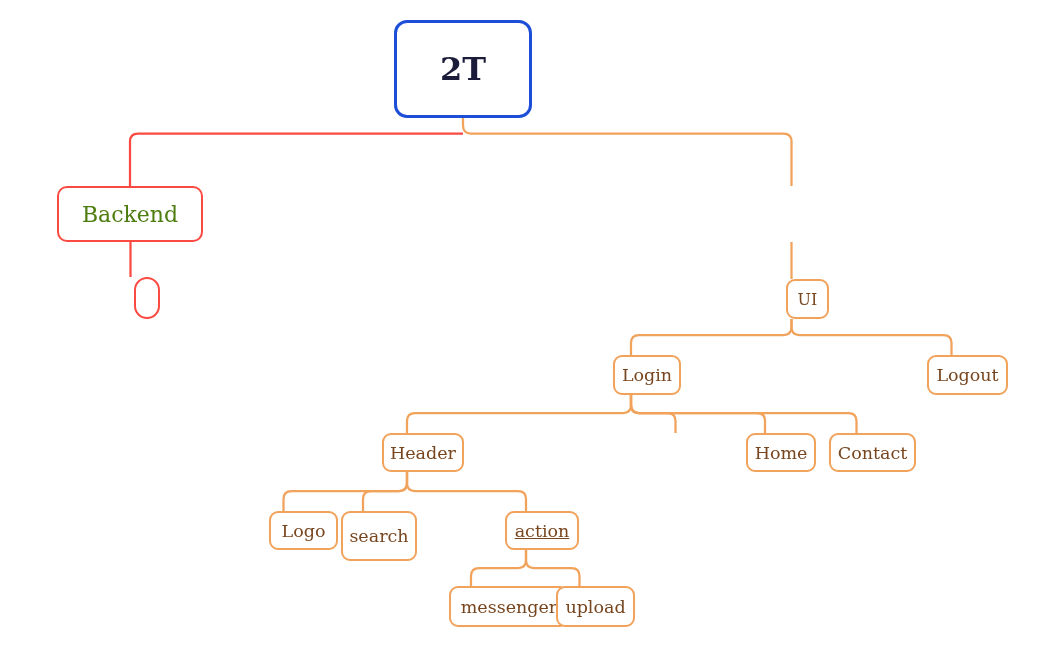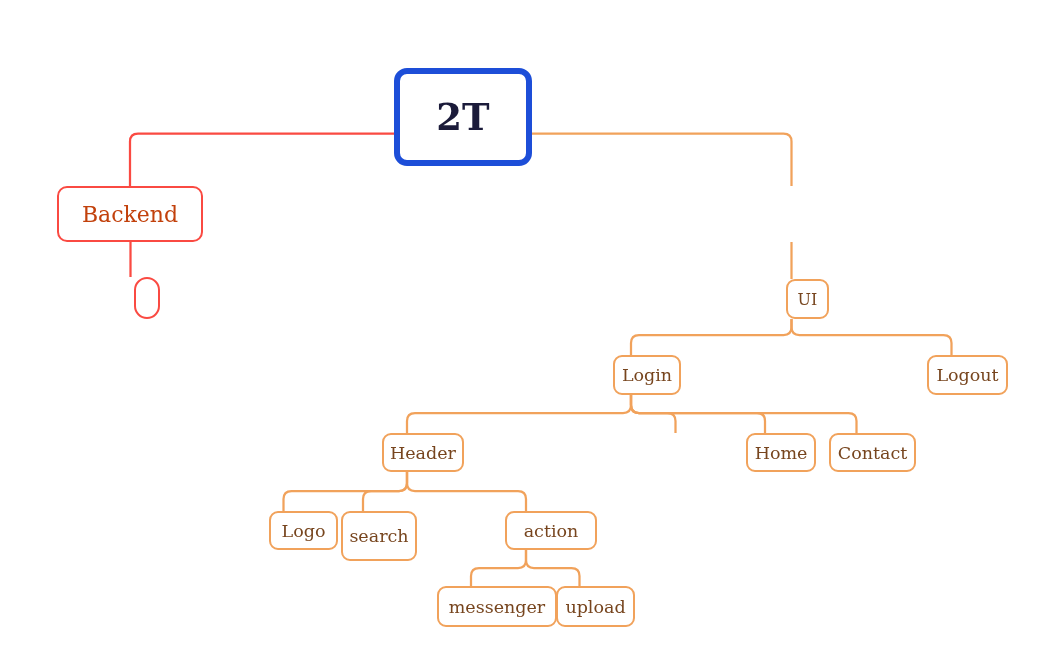--- a/index.html
+++ b/index.html
@@ -19,33 +19,32 @@
   .node {
     position: absolute;
     background: #ffffff;
     display: flex;
     align-items: center;
     justify-content: center;
     box-sizing: border-box;
     white-space: nowrap;
   }
   .root-node {
-    border: 6px solid #1d4ed8;
+    border: 3px solid #1d4ed8;
     border-radius: 13px;
-    font-size: 37px;
+    font-size: 32px;
     font-weight: bold;
     color: #1b1b3a;
-    margin-top: 48px;
   }
   .lv1 {
     border-width: 2.5px;
     border-style: solid;
     border-radius: 10px;
     font-size: 22px;
-    color: #c2410c;
+    color: #4d7c0f;
   }
   .child {
     border: 2.25px solid #f1a25b;
     border-radius: 9px;
     font-size: 17.5px;
     color: #77451e;
     margin-left: 16px;
   }
   .b-red { border-color: #fa4a42; }
   .b-orange { border-color: #f1a25b; }
@@ -56,22 +55,22 @@
   .n-frontend  { left: 713px; top: 186px; width: 157px; height: 57px; }
   .n-ui        { left: 770px; top: 279px; width: 43px;  height: 40px; font-size: 16px; }
   .n-login     { left: 597px; top: 355px; width: 68px;  height: 40px; }
   .n-logout    { left: 911px; top: 355px; width: 81px;  height: 40px; }
   .n-header    { left: 366px; top: 433px; width: 82px;  height: 39px; }
   .n-navbar    { left: 633px; top: 433px; width: 85px;  height: 39px; }
   .n-home      { left: 730px; top: 433px; width: 70px;  height: 39px; }
   .n-contact   { left: 813px; top: 433px; width: 87px;  height: 39px; }
   .n-logo      { left: 253px; top: 511px; width: 69px;  height: 39px; }
   .n-search    { left: 325px; top: 511px; width: 76px;  height: 50px; }
-  .n-action    { left: 489px; top: 511px; width: 92px;  height: 39px; }
-  .n-messenger { left: 421px; top: 586px; width: 120px; height: 41px; }
+  .n-action    { left: 489px; top: 511px; width: 74px;  height: 39px; text-decoration: underline; }
+  .n-messenger { left: 433px; top: 586px; width: 120px; height: 41px; }
   .n-upload    { left: 540px; top: 586px; width: 79px;  height: 41px; }
 </style>
 </head>
 <body>
 
 <div class="canvas">
 
   <svg class="connectors" viewBox="0 0 1050 649" xmlns="http://www.w3.org/2000/svg">
     <path class="stroke-red" d="M 463 133.5 H 138 Q 130 133.5 130 141.5 V 186"></path>
     <path class="stroke-red" d="M 130.5 241 V 277"></path>

